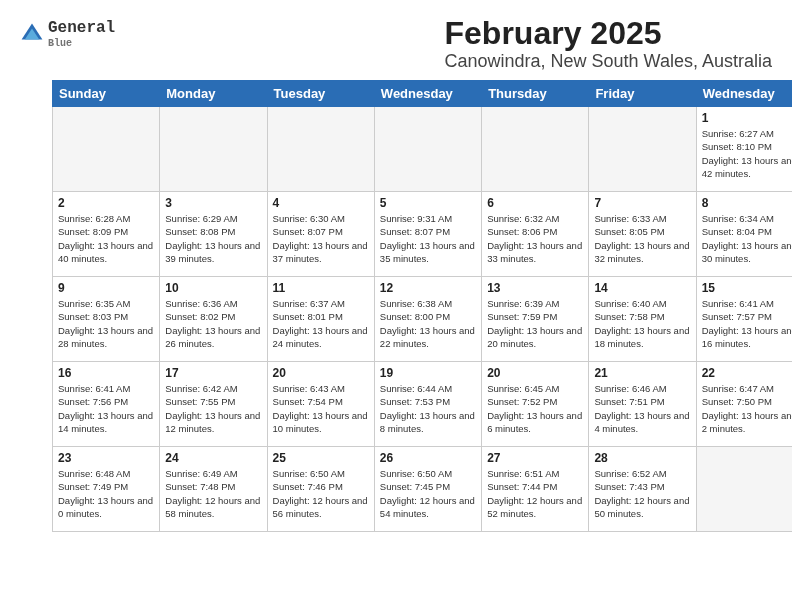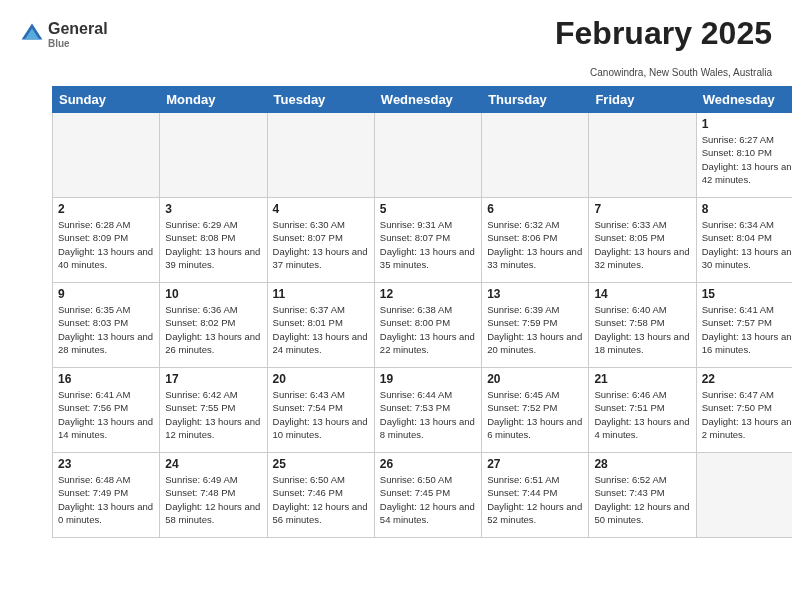--- a/index.html
+++ b/index.html
@@ -19,20 +19,21 @@
     .header {
       display: flex;
       align-items: flex-start;
       justify-content: space-between;
       margin-bottom: 8px;
     }
     .logo {
       display: flex;
       align-items: center;
       margin-top: 4px;
+      font-family: Liberation Mono, monospace;
     }
     .logo-text {
       display: flex;
       flex-direction: column;
       line-height: 1.1;
     }
     .logo-general {
       font-size: 16px;
       font-weight: bold;
       color: #333;
@@ -41,32 +42,31 @@
       font-size: 10px;
       font-weight: bold;
       color: #737373;
     }
     .logo-icon {
       width: 24px;
       height: 24px;
       margin-right: 4px;
     }
     .title-block {
-      text-align: right;
+      text-align: left;
     }
     .month-title {
       font-size: 32px;
       font-weight: bold;
       color: #222;
       line-height: 1.1;
     }
     .location-title {
-      font-size: 10px;
+      font-size: 18px;
       color: #444;
-      margin-top: 16px;
     }
     .calendar {
       width: 100%;
       border-collapse: collapse;
       table-layout: fixed;
       margin-left: 32px;
     }
     .calendar th {
       background: #2a6db5;
       color: #fff;

